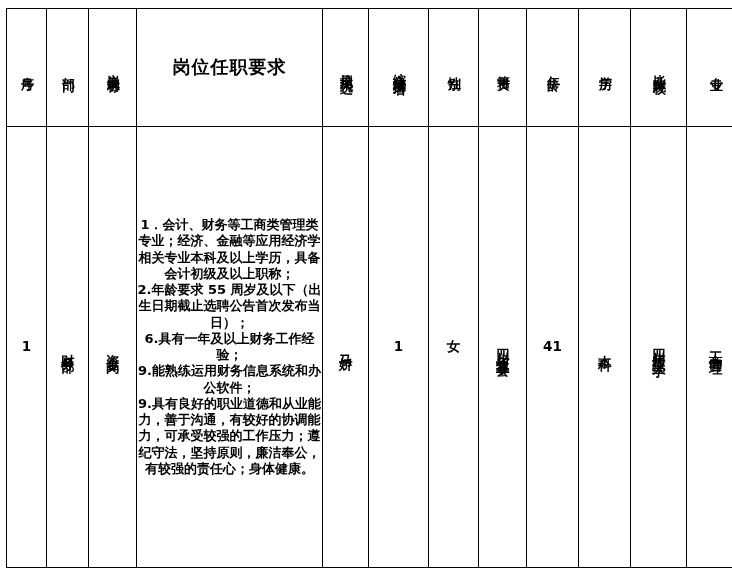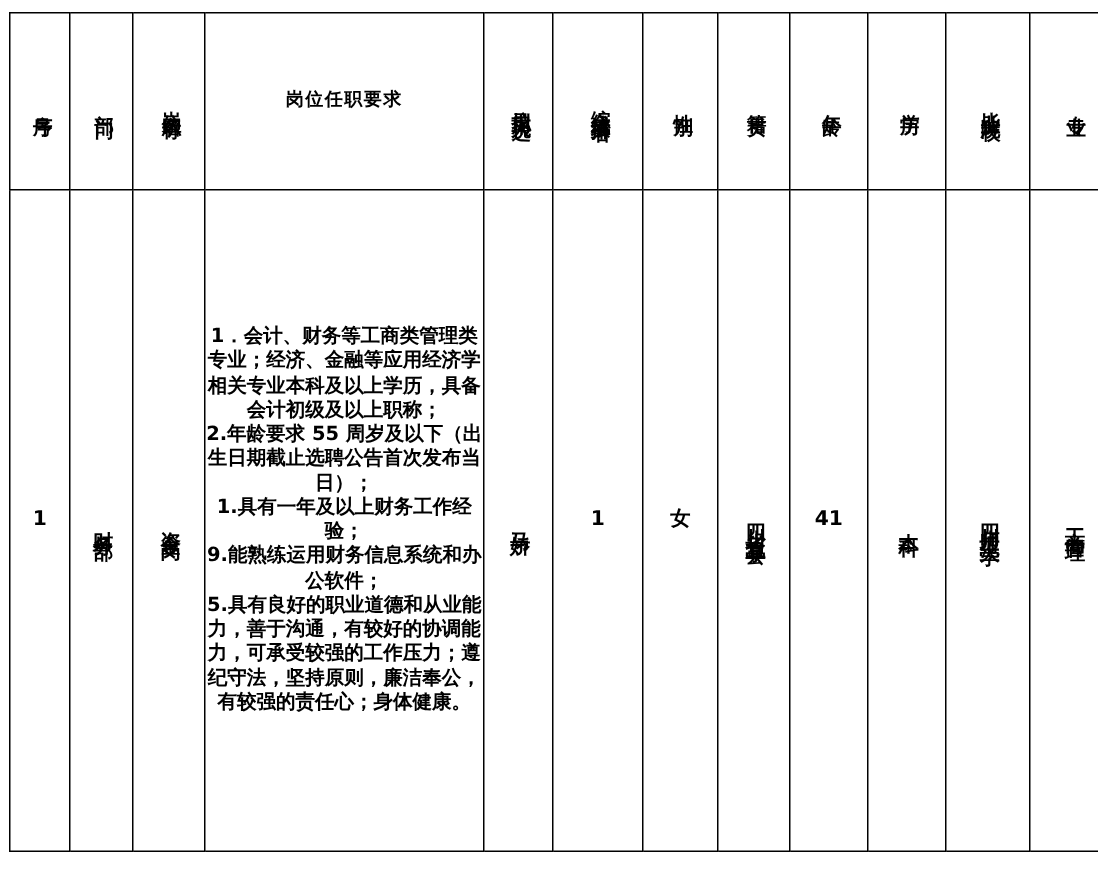--- a/index.html
+++ b/index.html
@@ -62,21 +62,21 @@
     writing-mode: vertical-rl;
     text-orientation: upright;
     letter-spacing: 2px;
     line-height: 1.3;
     white-space: normal;
     max-height: 104px;
     font-weight: bold;
   }
   .htext {
     font-weight: bold;
-    font-size: 12px;
+    font-size: 18px;
     letter-spacing: 1px;
   }
   
   .body-row td {
     height: 440px;
     font-size: 13px;
   }
   .req-cell {
     text-align: left;
     vertical-align: top;
@@ -210,23 +210,23 @@
             </div>
         </td>
         <td>
           <div class="vtext-wrap">
               <span class="vbody">资金岗</span>
             </div>
         </td>
         <td class="req-cell">
           <p>1．会计、财务等工商类管理类专业；经济、金融等应用经济学相关专业本科及以上学历，具备会计初级及以上职称；</p>
           <p>2.年龄要求 55 周岁及以下（出生日期截止选聘公告首次发布当日）；</p>
-          <p>1.具有一年及以上财务工作经验；</p>
+          <p>6.具有一年及以上财务工作经验；</p>
           <p>9.能熟练运用财务信息系统和办公软件；</p>
-          <p>5.具有良好的职业道德和从业能力，善于沟通，有较好的协调能力，可承受较强的工作压力；遵纪守法，坚持原则，廉洁奉公，有较强的责任心；身体健康。</p>
+          <p>9.具有良好的职业道德和从业能力，善于沟通，有较好的协调能力，可承受较强的工作压力；遵纪守法，坚持原则，廉洁奉公，有较强的责任心；身体健康。</p>
         </td>
         <td>
           <div class="vtext-wrap">
               <span class="vbody">马娇</span>
             </div>
         </td>
         <td>
           <span class="center-num">1</span>
         </td>
         <td>

